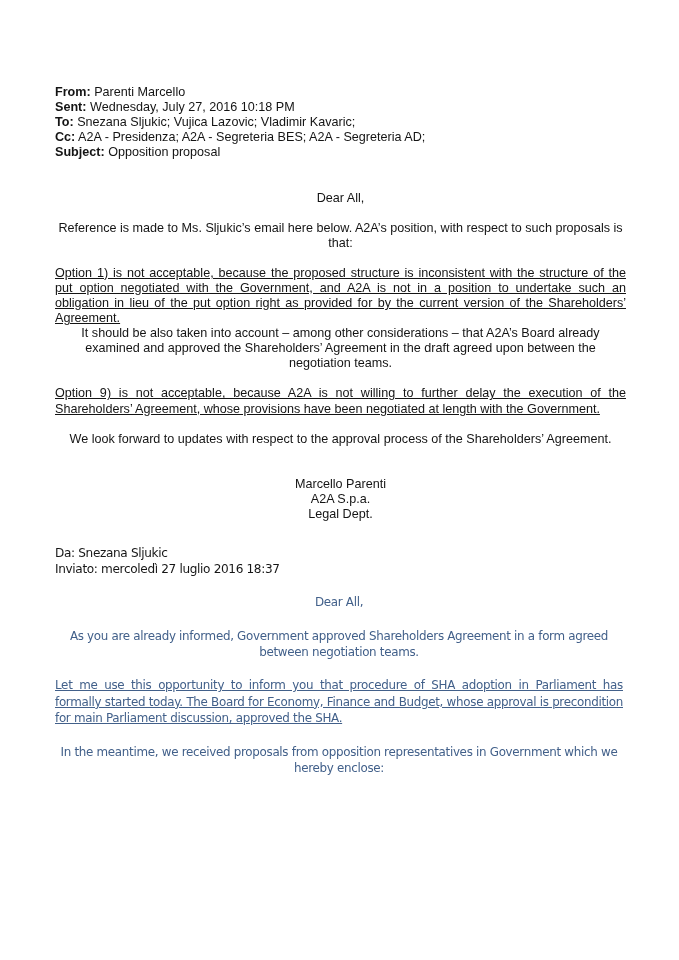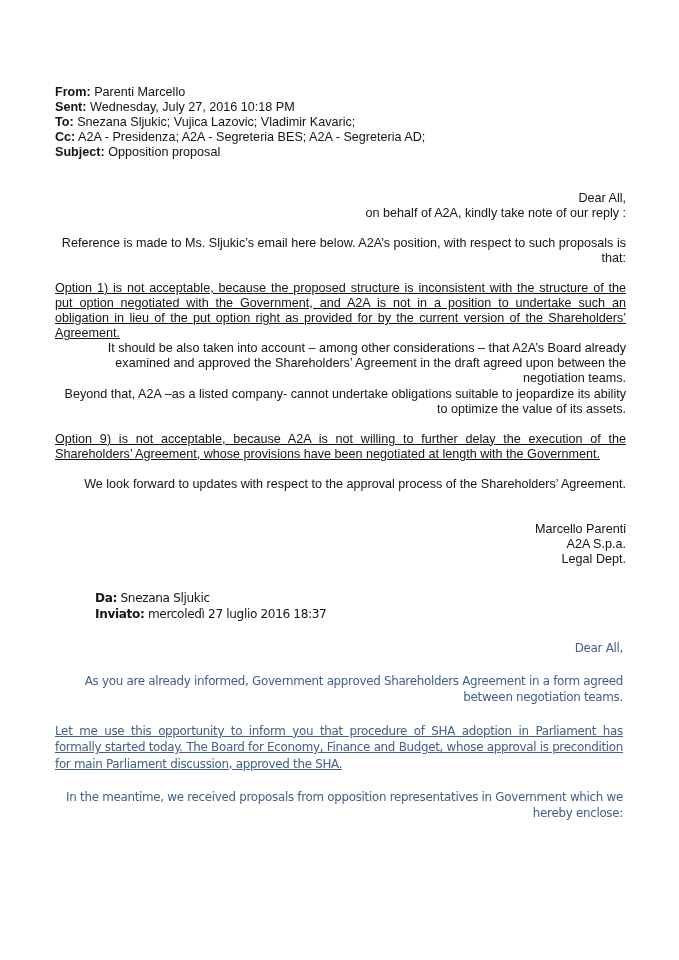--- a/index.html
+++ b/index.html
@@ -51,34 +51,33 @@
   }
   .gap {
     height: 15px;
   }
   .just {
     text-align: justify;
     text-justify: inter-word;
     text-decoration: underline;
   }
   .flow {
-    text-align: right;
+    text-align: center;
   }
 
   
   .quoted-headers {
     font-size: 12.1px;
     line-height: 15.6px;
     color: #161616;
     font-family: "DejaVu Sans", sans-serif;
     letter-spacing: -0.35px;
   }
   .quoted-headers .lbl {
-    font-weight: bold;
-    margin-left: 40px;
+    font-weight: normal;
   }
 
   
   .quoted-body {
     font-family: "DejaVu Sans", sans-serif;
     font-size: 11.9px;
     line-height: 16.4px;
     color: #42608a;
     width: 568px;
     letter-spacing: -0.3px;
@@ -117,31 +116,29 @@
       <span>Opposition proposal</span>
     </div>
   </div>
 
   <div class="gap"></div>
   <div style="height:16px"></div>
 
   <div class="body-block">
 
     <p class="flow">Dear All,</p>
-    <p class="flow">on behalf of A2A, kindly take note of our reply :</p>
 
     <div class="gap"></div>
 
     <p class="flow">Reference is made to Ms. Sljukic’s email here below. A2A’s position, with respect to such proposals is that:</p>
 
     <div class="gap"></div>
 
     <p class="just">Option 1) is not acceptable, because the proposed structure is inconsistent with the structure of the put option negotiated with the Government, and A2A is not in a position to undertake such an obligation in lieu of the put option right as provided for by the current version of the Shareholders’ Agreement.</p>
     <p class="flow">It should be also taken into account – among other considerations – that A2A’s Board already examined and approved the Shareholders’ Agreement in the draft agreed upon between the negotiation teams.</p>
-    <p class="flow">Beyond that, A2A –as a listed company- cannot undertake obligations suitable to jeopardize its ability to optimize the value of its assets.</p>
 
     <div class="gap"></div>
 
     <p class="just">Option 9) is not acceptable, because A2A is not willing to further delay the execution of the Shareholders’ Agreement, whose provisions have been negotiated at length with the Government.</p>
 
     <div class="gap"></div>
 
     <p class="flow">We look forward to updates with respect to the approval process of the Shareholders’ Agreement.</p>
 
     <div class="gap"></div>

